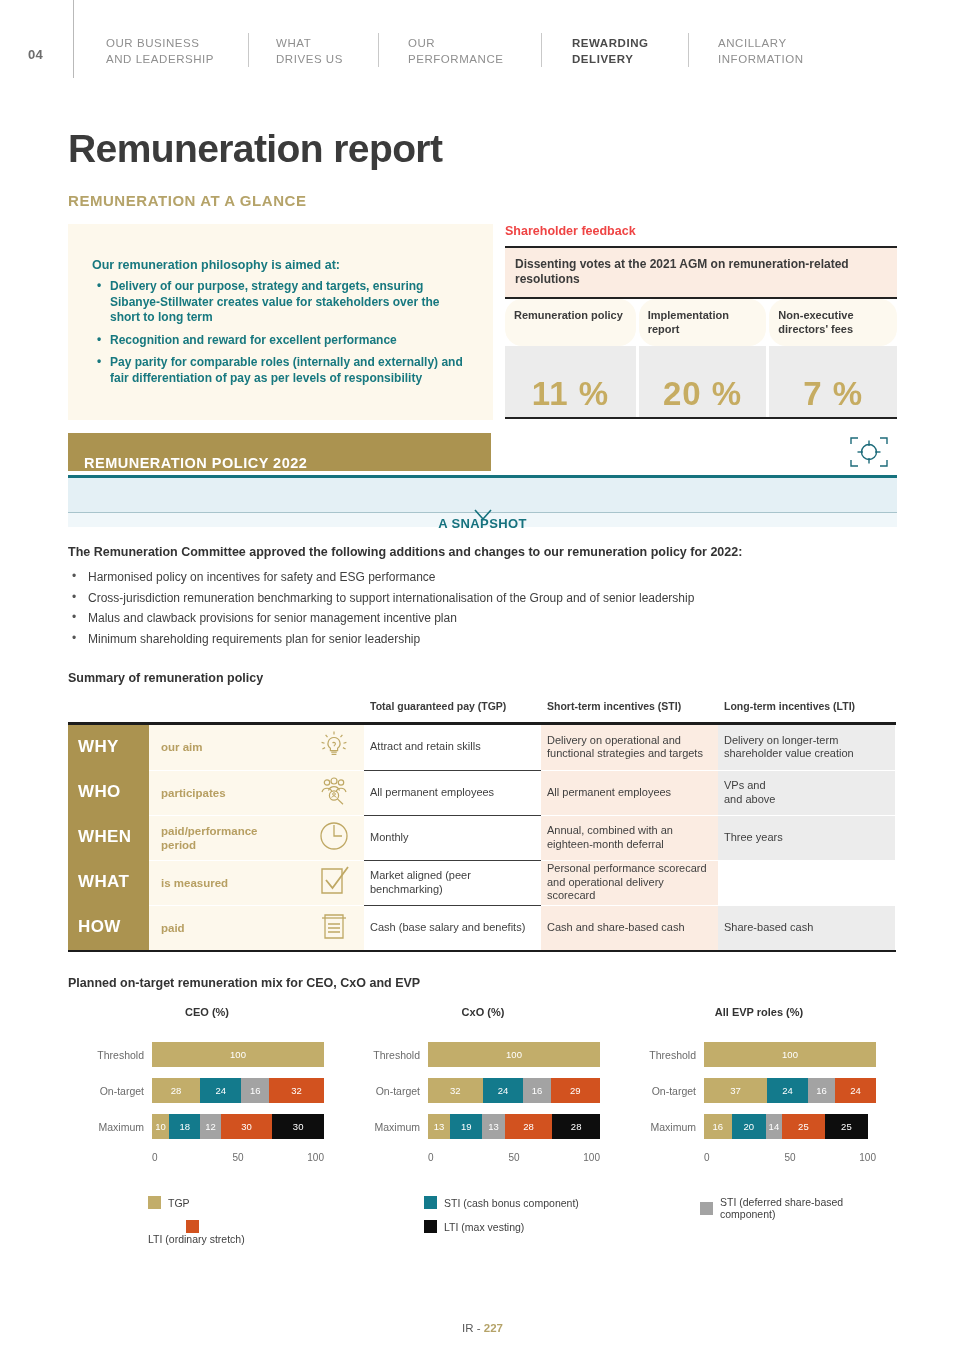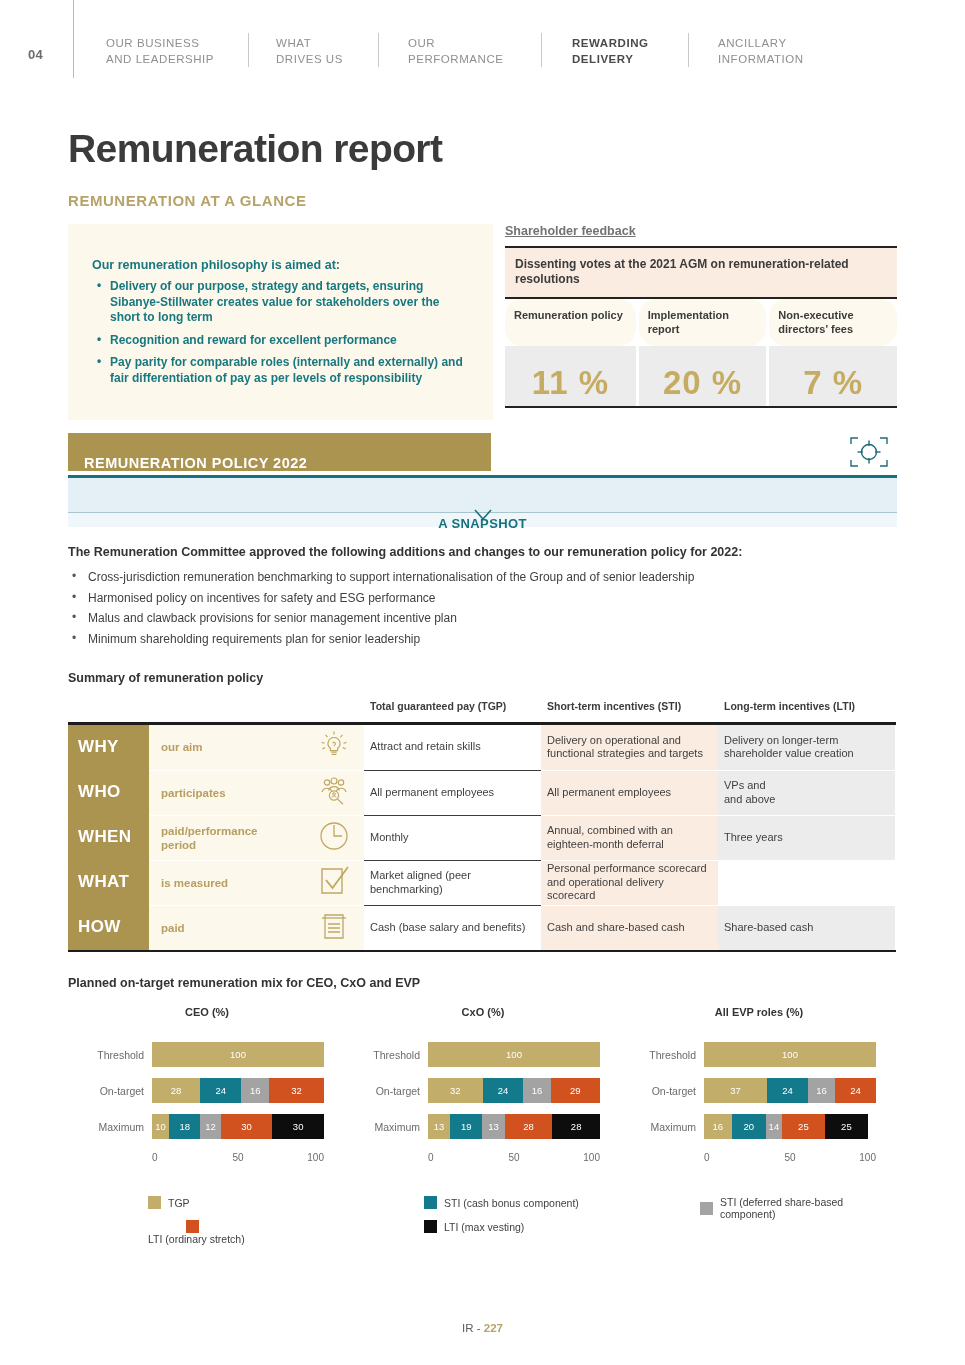--- a/index.html
+++ b/index.html
@@ -44,36 +44,36 @@
   #philosophy li {
     position:relative; font-size:12px; font-weight:bold; color:#17787f;
     line-height:15.5px; margin-bottom:7px;
   }
   #philosophy li:before {
     content:"\2022"; position:absolute; left:-13px; top:-1px; font-size:12px;
   }
 
   
   #feedback { position:absolute; left:505px; top:224px; width:392px; }
-  #feedback .fb-title { font-size:12.5px; font-weight:bold; color:#737373; padding-bottom:8px;text-decoration:underline; }
+  #feedback .fb-title { font-size:12.5px; font-weight:bold; color:#ef4444; padding-bottom:8px; }
   #feedback .rule-top { height:2px; background:#222; }
   #feedback .fb-sub {
     background:#fbece2; font-size:12px; font-weight:bold; color:#3b3b3b;
     line-height:15px; padding:9px 10px 10px 10px; box-sizing:border-box;
   }
   #feedback .rule-mid { height:1.5px; background:#222; }
   #feedback .fb-cols { display:flex; }
   #feedback .fb-col { width:130.7px; box-sizing:border-box; }
   #feedback .fb-col + .fb-col { border-left:3px solid #fff; }
   #feedback .fb-head {
     background:#fdf9ef; font-size:11px; font-weight:bold; color:#3b3b3b;
     line-height:14px; height:47px; box-sizing:border-box; padding:9px 9px 0 9px;border-radius:17px;
   }
   #feedback .fb-val {
-    background:#ececec; height:60px; box-sizing:border-box;
+    background:#ececec; height:71px; box-sizing:border-box;
     font-size:33px; font-weight:bold; color:#c6ac62; letter-spacing:1px;
     display:flex; align-items:flex-end; justify-content:center; padding-bottom:4px;
   }
   #feedback .rule-bot { height:2px; background:#222; }
 
   
   #policy-banner {
     position:absolute; left:68px; top:433px; width:423px; height:38px;
     background:#ab9350; color:#fff;
     font-size:14.5px; font-weight:bold; letter-spacing:.5px;
@@ -276,22 +276,22 @@
   <div class="sb-strip"></div>
   <div class="sb-chev">
     <svg width="18" height="12" viewBox="0 0 18 12">
         <path d="M1,1 L9,10 L17,1" fill="none" stroke="#16727e" stroke-width="1.6"></path>
       </svg>
   </div>
 </div>
 
 <div id="approved-intro">The Remuneration Committee approved the following additions and changes to our remuneration policy for 2022:</div>
 <div id="approved-list">
+    <div class="ali">Harmonised policy on incentives for safety and ESG performance</div>
     <div class="ali">Cross-jurisdiction remuneration benchmarking to support internationalisation of the Group and of senior leadership</div>
-    <div class="ali">Harmonised policy on incentives for safety and ESG performance</div>
     <div class="ali">Malus and clawback provisions for senior management incentive plan</div>
     <div class="ali">Minimum shareholding requirements plan for senior leadership</div>
   </div>
 
 <div id="summary-title">Summary of remuneration policy</div>
 <div id="sumtable">
   <div class="st-heads">
     <div class="sp"></div>
   <div class="sh">Total guaranteed pay (TGP)</div>
       <div class="sh">Short-term incentives (STI)</div>

